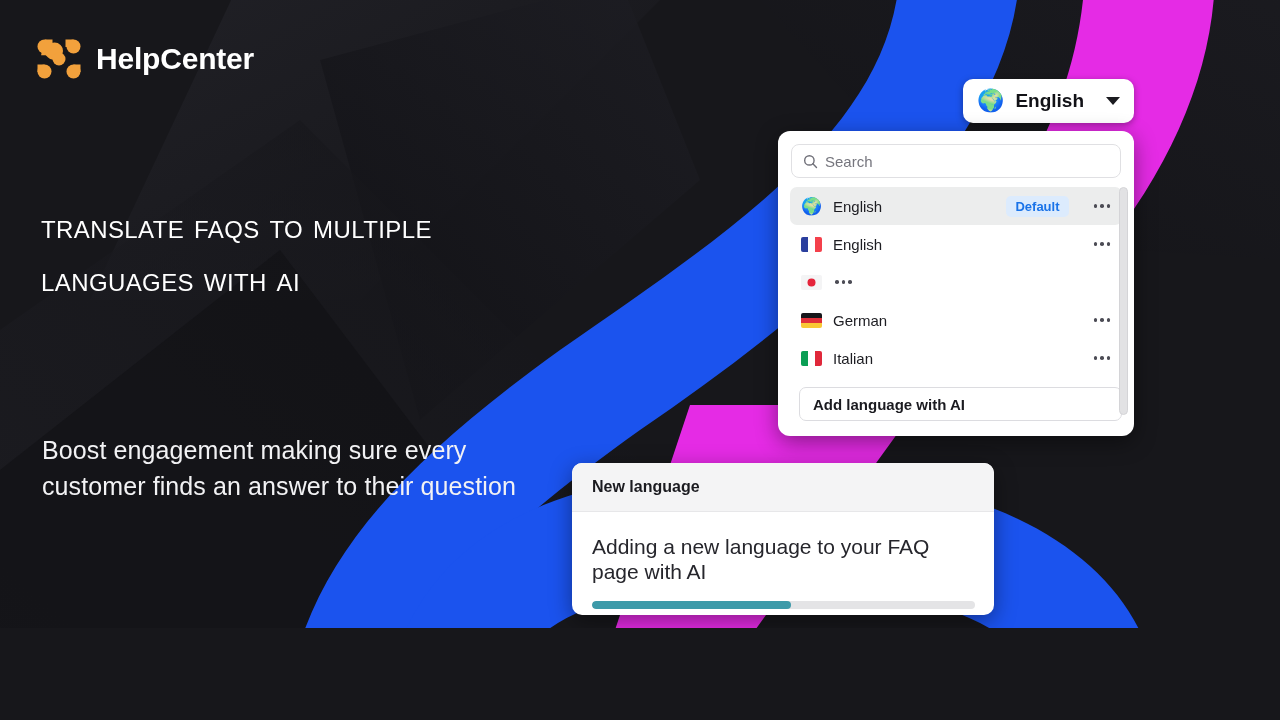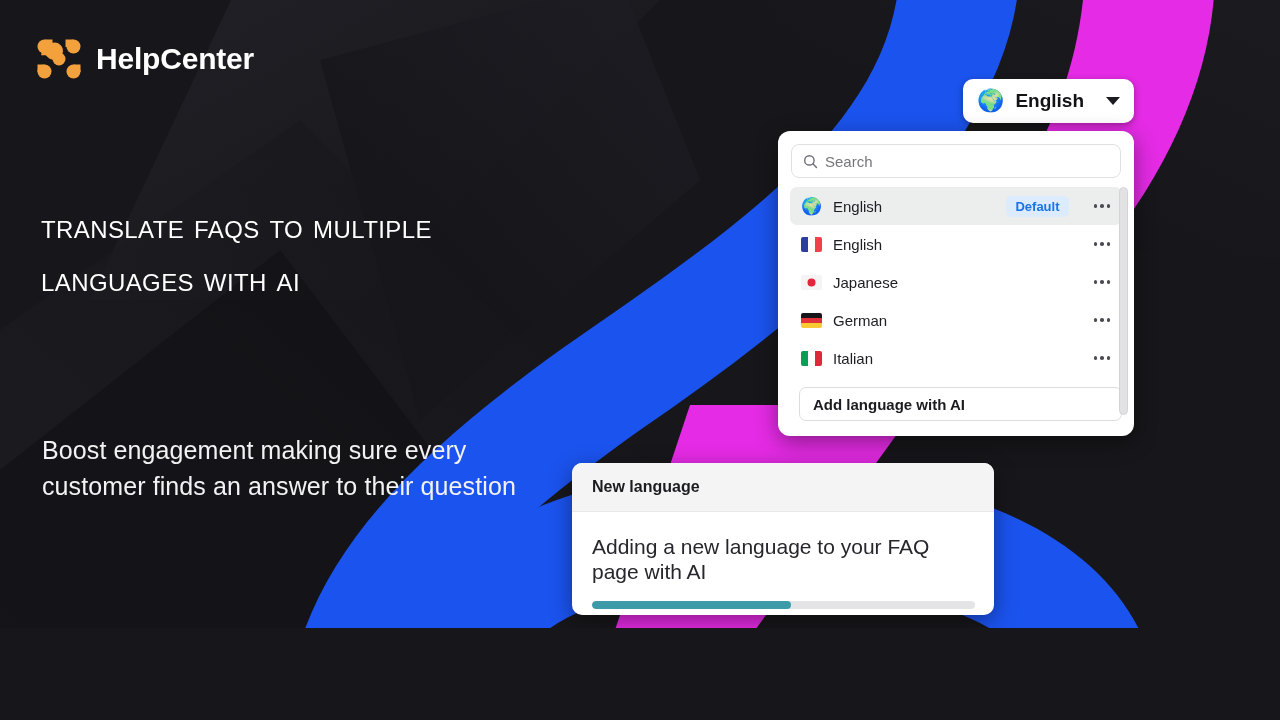--- a/index.html
+++ b/index.html
@@ -219,21 +219,20 @@
             <i></i>
             <i></i>
           </span>
       </div>
 
       <div class="lang-row">
         <svg class="flag" viewBox="0 0 21 15">
           <rect width="21" height="15" fill="#f4f4f5"></rect>
             <circle cx="10.5" cy="7.5" r="4" fill="#e5243b"></circle>
         </svg>
-        <span class="lang-name">Japanese</span>
         <span class="dots">
             <i></i>
             <i></i>
             <i></i>
           </span>
       </div>
 
       <div class="lang-row">
         <svg class="flag" viewBox="0 0 21 15">
           <rect width="21" height="5" fill="#16161a"></rect>

